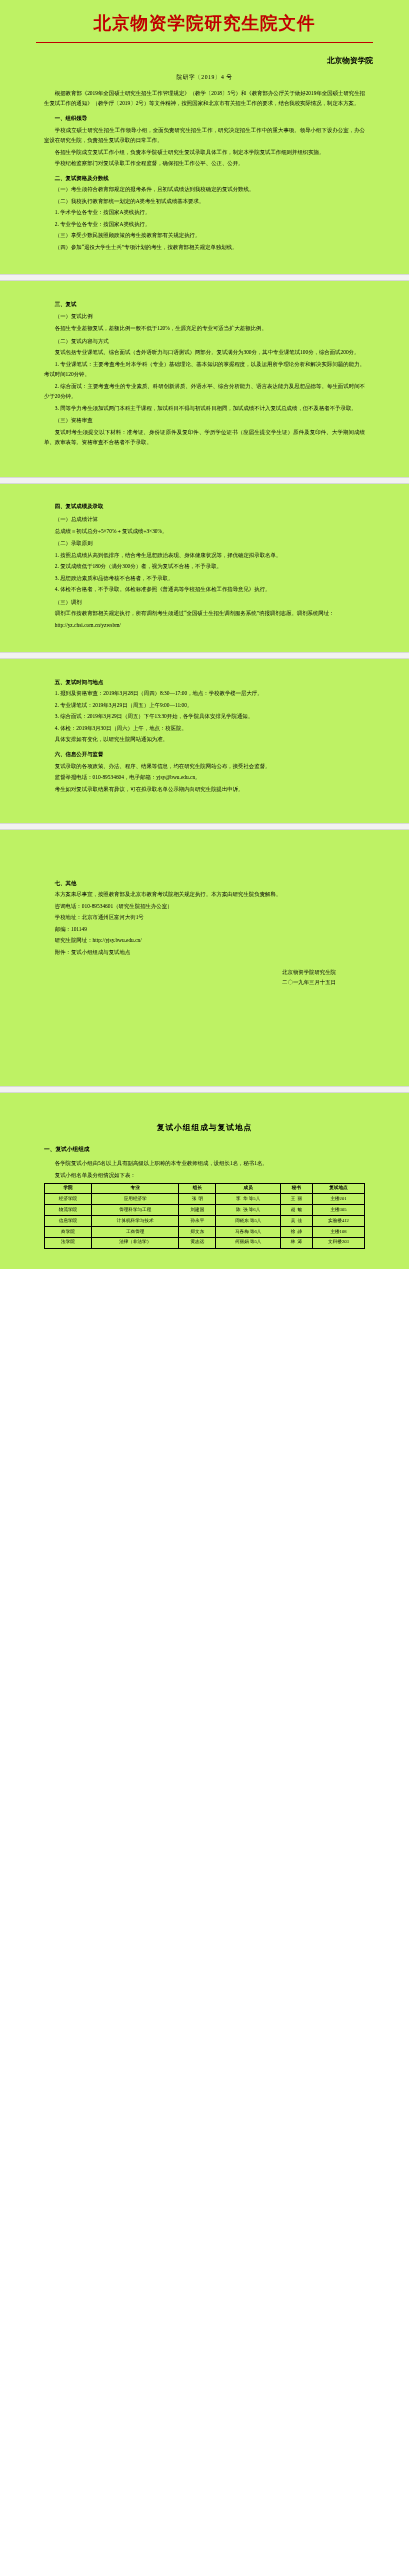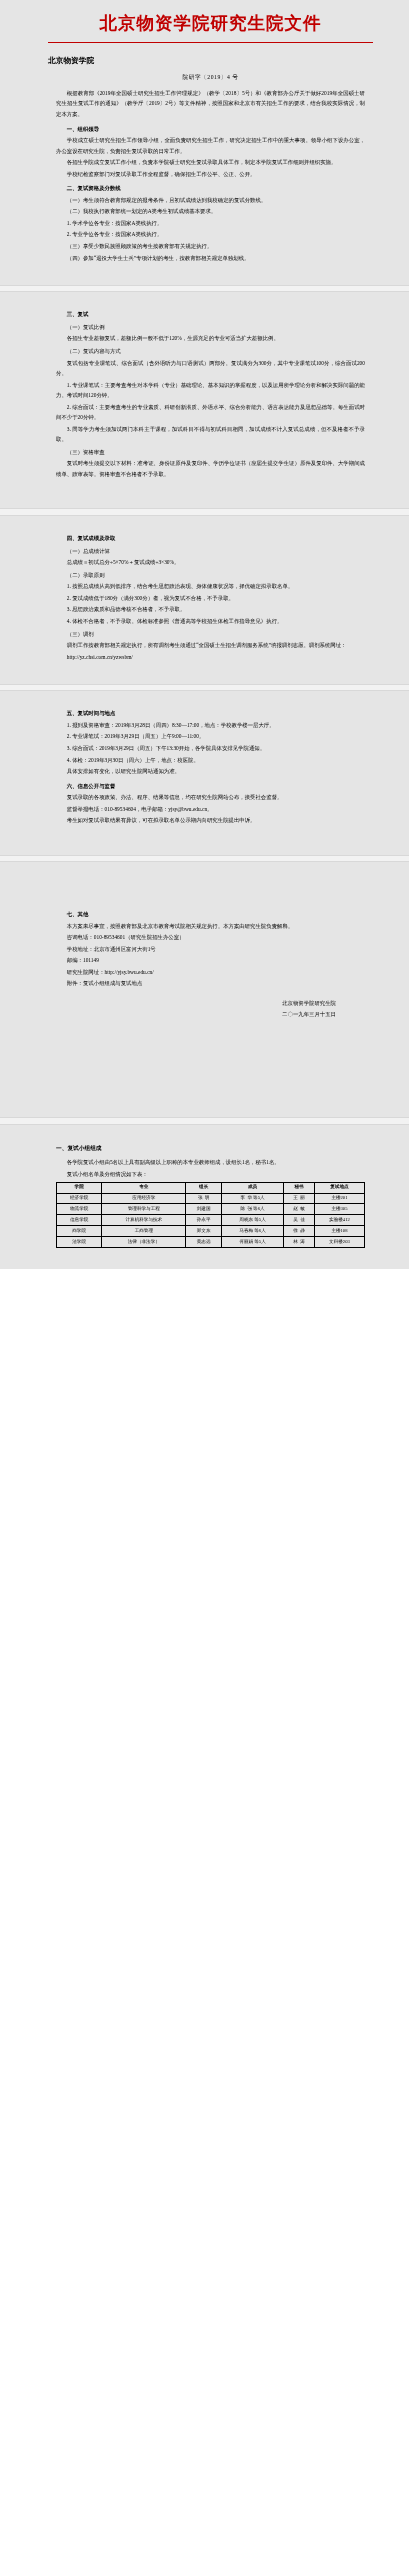--- a/index.html
+++ b/index.html
@@ -7,22 +7,22 @@
     margin: 0; padding: 0;
     background: #ffffff;
   }
   body {
     width: 409px;
     font-family: "Liberation Serif", "DejaVu Serif", serif;
     color: #000;
   }
   .page {
     width: 409px;
-    background: #e5e5e5;
-    padding: 0 0 0 12px;
+    background: #bef264;
+    padding: 0 0 0 0;
     position: relative;
   }
   .sep {
     height: 7.2px;
     background: #f2f2f2;
     border-top: 0.5px solid #d8d8d8;
     border-bottom: 0.5px solid #d8d8d8;
   }
   
   .doc-header {
@@ -35,21 +35,21 @@
     font-size: 17.5px;
     letter-spacing: 1px;
     font-family: "Liberation Serif", "DejaVu Serif", serif;
     line-height: 1.2;
   }
   .red-rule {
     border-bottom: 1.5px solid #c00000;
     margin: 7.2px 0 0 0;
   }
   .doc-subtitle {
-    text-align: left;
+    text-align: right;
     font-size: 7.7px;
     font-weight: bold;
     margin-top: 11.3px;
     line-height: 1.9;
   }
   .doc-number {
     text-align: center;
     font-size: 5.7px;
     margin-top: 5.2px;
     letter-spacing: 0.5px;
@@ -200,20 +200,21 @@
       <div>二〇一九年三月十五日</div>
     </div>
     <div class="blank-xl"></div>
   </div>
 </div>
 
 <div class="sep"></div>
 
 <div class="page">
   <div class="body top">
+    <div class="attach-title">复试小组组成与复试地点</div>
     <p class="sub-h">一、复试小组组成</p>
     <p class="p">各学院复试小组由5名以上具有副高级以上职称的本专业教师组成，设组长1名，秘书1名。</p>
     <p class="p">复试小组名单及分组情况如下表：</p>
 
     <table class="grid">
       <thead>
         <tr>
           <th>学院</th>
           <th>专业</th>
           <th>组长</th>

